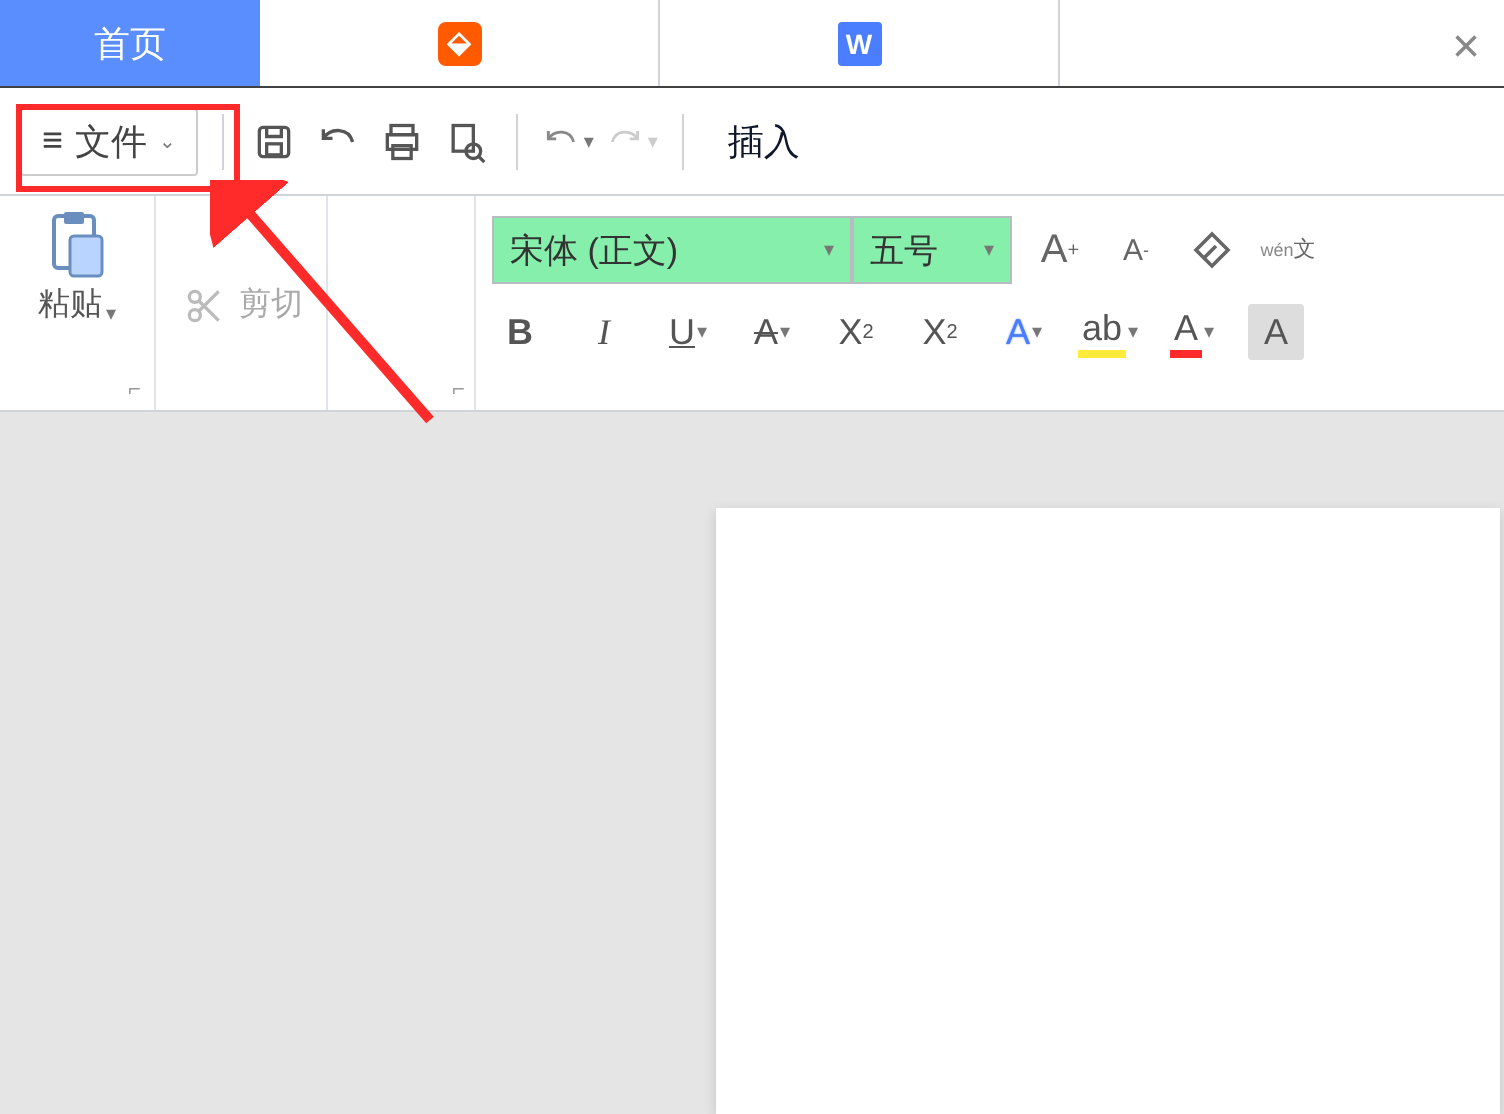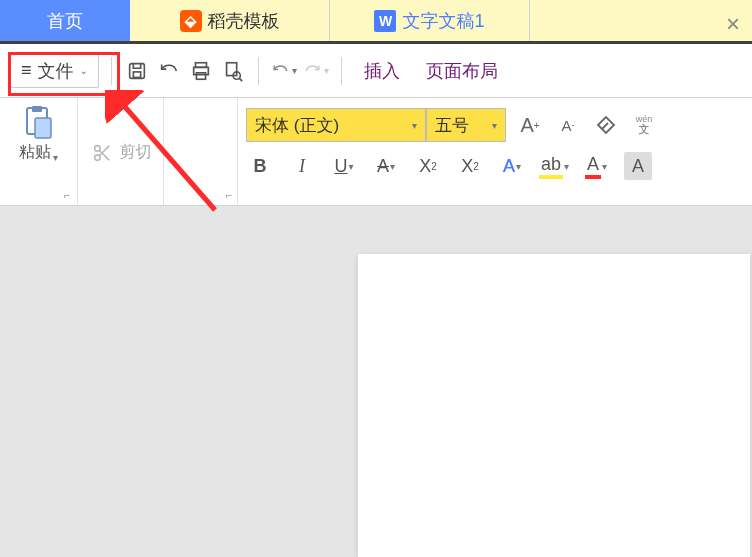--- a/index.html
+++ b/index.html
@@ -10,22 +10,22 @@
   font-size: 16px;
   background: #e5e5e5;
   overflow: hidden;
   position: relative;
 }
 
 
 .tab-bar {
   display: flex;
   height: 44px;
-  background: #fef9c3;
-  border-bottom: 3px solid #404040;
+  background: #ffffff;
+  border-bottom: 1px solid #404040;
   position: relative;
 }
 .tab {
   display: flex;
   align-items: center;
   justify-content: center;
   padding: 0 18px;
   font-size: 18px;
   color: #333;
   border-right: 1px solid #d0d4d9;
@@ -75,21 +75,21 @@
 .tool-icon { width: 26px; height: 26px; display: flex; align-items: center; justify-content: center; color: #555; cursor: pointer; }
 .tool-sep { width: 1px; height: 28px; background: #d0d4d9; margin: 0 6px; }
 .btn-start {
   background: #4a7dff;
   color: #fff;
   padding: 5px 18px;
   border-radius: 16px;
   font-size: 18px;
   cursor: pointer;
 }
-.menu-text { font-size: 18px; color: #701a75; cursor: pointer; padding: 4px 10px; }
+.menu-text { font-size: 18px; color: #0f172a; cursor: pointer; padding: 4px 10px; }
 
 
 .ribbon {
   display: flex;
   height: 108px;
   background: #fff;
   border-bottom: 1px solid #d0d4d9;
   position: relative;
 }
 .ribbon-group {
@@ -108,21 +108,21 @@
 .small-icon { width: 24px; height: 24px; display: flex; align-items: center; justify-content: center; }
 
 .font-select {
   display: flex;
   align-items: center;
   border: 1px solid #b8bcc2;
   height: 34px;
   padding: 0 8px;
   font-size: 17px;
   color: #333;
-  background: #fde047;
+  background: #86efac;
   cursor: pointer;
   justify-content: space-between;
 }
 .font-select.name { width: 180px; }
 .font-select.size { width: 80px; }
 .font-top-row { display: flex; gap: 0; margin-bottom: 10px; }
 .font-misc { display: flex; gap: 10px; align-items: center; margin-left: 10px; }
 .misc-icon { width: 28px; height: 28px; display: flex; align-items: center; justify-content: center; color: #666; cursor: pointer; }
 
 .font-bottom-row { display: flex; gap: 14px; align-items: center; }
@@ -172,27 +172,25 @@
 <body>
 
 <div class="tab-bar">
   <div class="tab home">
     <span>首页</span>
   </div>
   <div class="tab docer">
     <span class="icon">
         <span class="docer-icon">⬙</span>
       </span>
-    <span>稻壳模板</span>
   </div>
   <div class="tab doc">
     <span class="icon">
         <span class="wps-w-icon">W</span>
       </span>
-    <span class="doc-title">文字文稿1</span>
   </div>
   <span class="tab-close">×</span>
 </div>
 
 <div class="toolbar">
   <div class="file-menu">
     <span>≡</span>
     <span>文件</span>
     <span class="dd">⌄</span>
   </div>
@@ -235,23 +233,20 @@
   <div class="tool-icon">
     <svg width="20" height="20" viewBox="0 0 24 24" fill="none" stroke="#ccc" stroke-width="1.8">
         <path d="M15 10L20 10 L20 5"></path>
         <path d="M20 10 C 16 4, 6 4, 4 12"></path>
       </svg>
     <span class="dd" style="margin-left:2px;color:#ccc">▾</span>
   </div>
   <div class="tool-sep"></div>
   <div class="menu-text">
     <span>插入</span>
-  </div>
-  <div class="menu-text">
-    <span>页面布局</span>
   </div>
 </div>
 
 <div class="file-menu-highlight"></div>
 
 <div class="ribbon">
 
   <div class="ribbon-group" style="width:78px">
     <div class="big-btn">
       <div class="big-icon">
@@ -298,21 +293,21 @@
       </div>
       <div class="font-misc">
         <div class="misc-icon" style="font-size:20px">A<sup style="font-size:10px">+</sup></div>
         <div class="misc-icon" style="font-size:15px">A<sup style="font-size:9px">-</sup></div>
         <div class="misc-icon">
           <svg width="24" height="24" viewBox="0 0 24 24" fill="none" stroke="#666" stroke-width="1.8">
               <path d="M4 12 L12 4 L20 12 L12 20 Z"></path>
               <path d="M8 16 L14 10"></path>
             </svg>
         </div>
-        <div class="misc-icon" style="font-size:11px;flex-direction:column;line-height:1">
+        <div class="misc-icon" style="font-size:11px;flex-direction:row;line-height:1">
           <span style="font-size:9px;color:#888">wén</span>
           <span>文</span>
         </div>
       </div>
     </div>
 
     <div class="font-bottom-row">
       <div class="fmt-btn" style="font-weight:bold">B</div>
       <div class="fmt-btn" style="font-style:italic;font-family:serif">I</div>
       <div class="fmt-btn">

